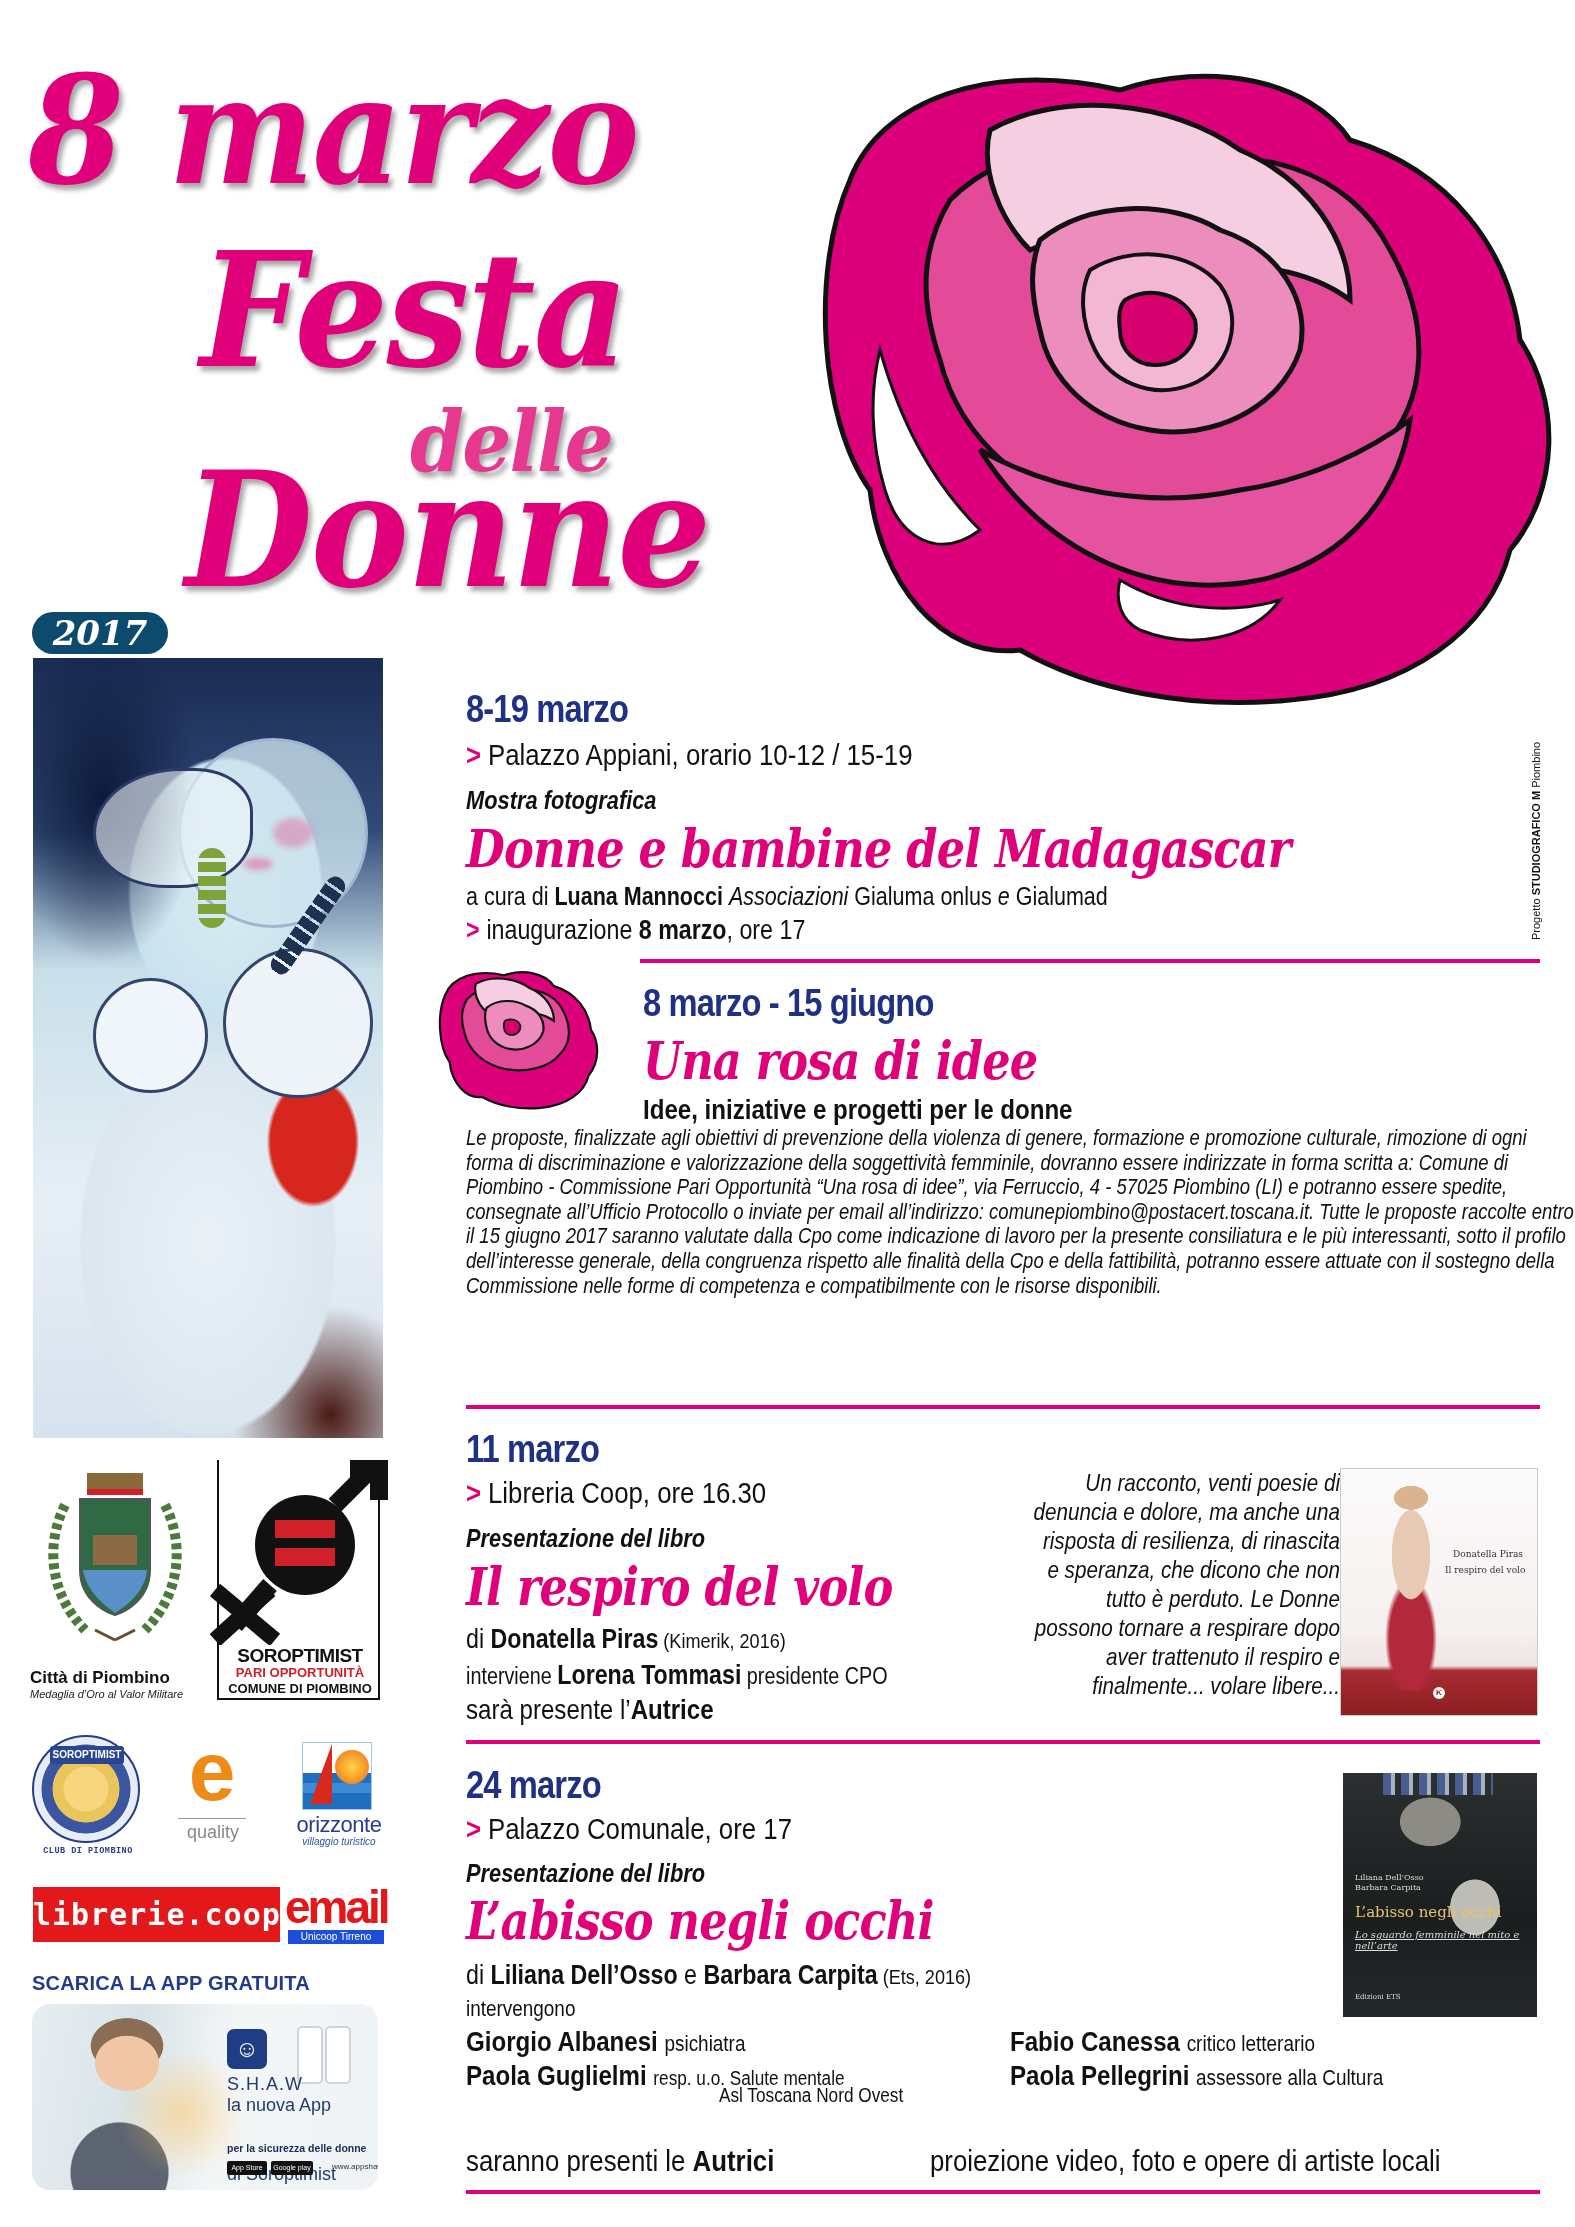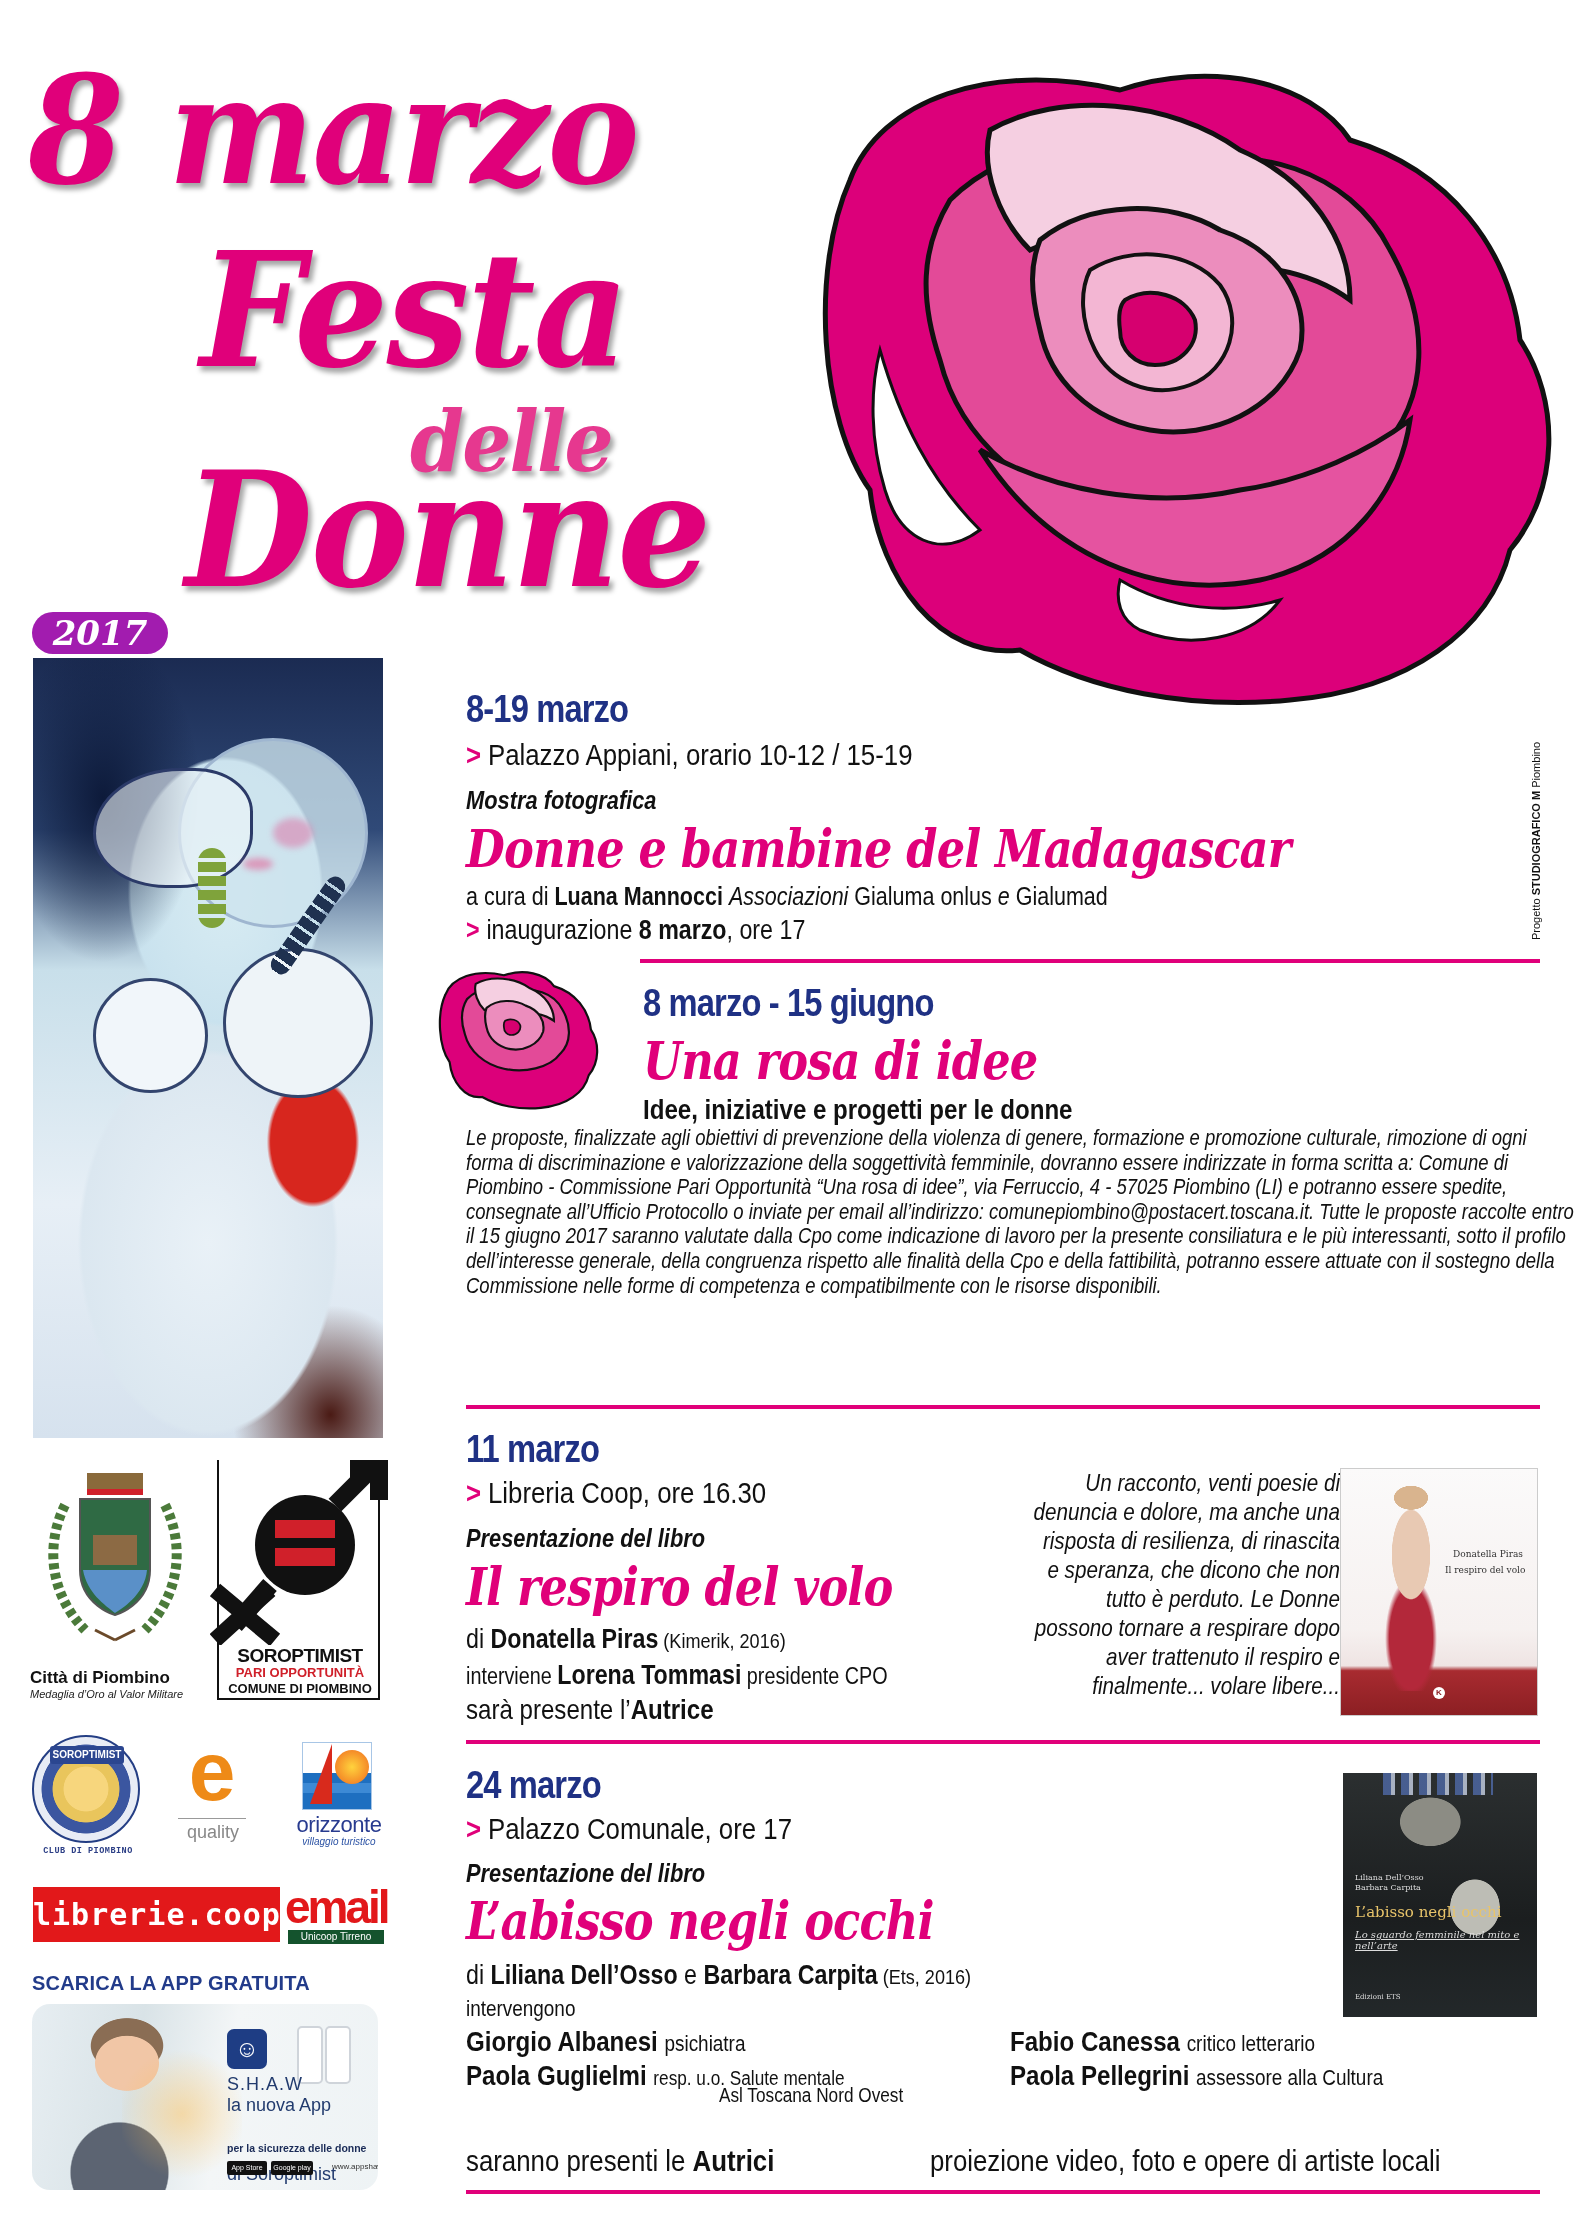--- a/index.html
+++ b/index.html
@@ -21,21 +21,21 @@
     transform: scaleX(0.92);
     transform-origin: left top;
   }
   .t-1 { left: 28px; top: 55px; font-size: 150px; line-height: 150px; }
   .t-2 { left: 200px; top: 230px; font-size: 160px; line-height: 160px; }
   .t-3 { left: 410px; top: 400px; font-size: 84px; line-height: 84px; color: #e6388f; }
   .t-4 { left: 185px; top: 450px; font-size: 160px; line-height: 160px; }
 
   .year-badge {
     position: absolute; left: 32px; top: 612px; width: 136px; height: 42px;
-    background: #a21caf; border-radius: 22px;
+    background: #0c4a6e; border-radius: 22px;
     color: #fff; font-family: "DejaVu Serif", serif; font-style: italic; font-weight: bold;
     font-size: 34px; line-height: 42px; text-align: center;
   }
 
   
   .rose-big { position: absolute; left: 790px; top: 20px; width: 780px; height: 690px; }
 
   
   .painting {
     position: absolute; left: 33px; top: 658px; width: 350px; height: 780px;
@@ -74,21 +74,21 @@
   .equality-word { position:absolute; left: 178px; top: 1822px; width: 70px; text-align:center; font-size: 18px; color:#888; }
 
   .orizz-icon { position:absolute; left: 302px; top: 1742px; width: 70px; height: 68px; border:1px solid #a8c6e6; overflow:hidden; background: linear-gradient(180deg,#fff 0 45%, #1e6fc0 46% 60%, #3d8ad5 61% 75%, #1e6fc0 76%); }
   .orizz-sun { position:absolute; left: 335px; top: 1750px; width: 34px; height: 34px; border-radius:50%; background: radial-gradient(circle,#ffd33d,#f06b1e); }
   .orizz-sail { position:absolute; left: 310px; top: 1744px; width: 0; height: 0; border-left: 22px solid transparent; border-bottom: 60px solid #d82a1c; }
   .orizz-word { position:absolute; left: 284px; top: 1812px; width: 110px; text-align:center; font-size: 22px; color:#283b8f; letter-spacing:-0.5px; }
   .orizz-sub { position:absolute; left: 284px; top: 1836px; width: 110px; text-align:center; font-size: 10px; color:#2c53a4; font-style: italic; }
 
   .librerie { position:absolute; left: 33px; top: 1887px; width: 247px; height: 55px; background:#e2181a; color:#fff; font-family:"DejaVu Sans Mono", monospace; font-weight:bold; font-size: 30px; line-height: 55px; text-align:center; letter-spacing: 1px; }
   .coop-word { position:absolute; left: 285px; top: 1886px; width: 100px; height: 42px; color:#e2181a; font-weight:bold; font-size: 46px; line-height: 42px; text-align:center; letter-spacing:-3px; }
-  .coop-bar { position:absolute; left: 288px; top: 1930px; width: 96px; height: 14px; background:#14532d; color:#fff; font-size: 10px; line-height:14px; text-align:center; }
+  .coop-bar { position:absolute; left: 288px; top: 1930px; width: 96px; height: 14px; background:#1d4ed8; color:#fff; font-size: 10px; line-height:14px; text-align:center; }
 
   .app-heading { position:absolute; left: 32px; top: 1972px; width: 350px; font-size: 20px; font-weight:bold; color:#223b8a; letter-spacing: 0.2px; }
   .app-card { position:absolute; left: 32px; top: 2004px; width: 346px; height: 186px; border-radius: 18px; overflow:hidden;
     background: linear-gradient(100deg, #e7eef2 0%, #d9e3e7 30%, #f3f6f7 55%, #eef3f5 100%); }
   .app-woman { position:absolute; left: 20px; top: 10px; width: 150px; height: 176px;
     background: radial-gradient(ellipse 30% 22% at 50% 28%, #f1c6a6 0 70%, transparent 72%),
                 radial-gradient(ellipse 46% 40% at 45% 90%, #5c6472 0 70%, transparent 72%),
                 radial-gradient(ellipse 34% 22% at 50% 18%, #8a6d54 0 70%, transparent 72%); }
   .app-glow { position:absolute; left: 90px; top: 40px; width: 120px; height: 140px; background: radial-gradient(circle, rgba(255,190,80,0.45), transparent 70%); }
   .app-icon { position:absolute; left: 195px; top: 25px; width: 40px; height: 40px; background:#1e3d84; border-radius: 7px; color:#fff; text-align:center; line-height:40px; font-size: 24px; }

